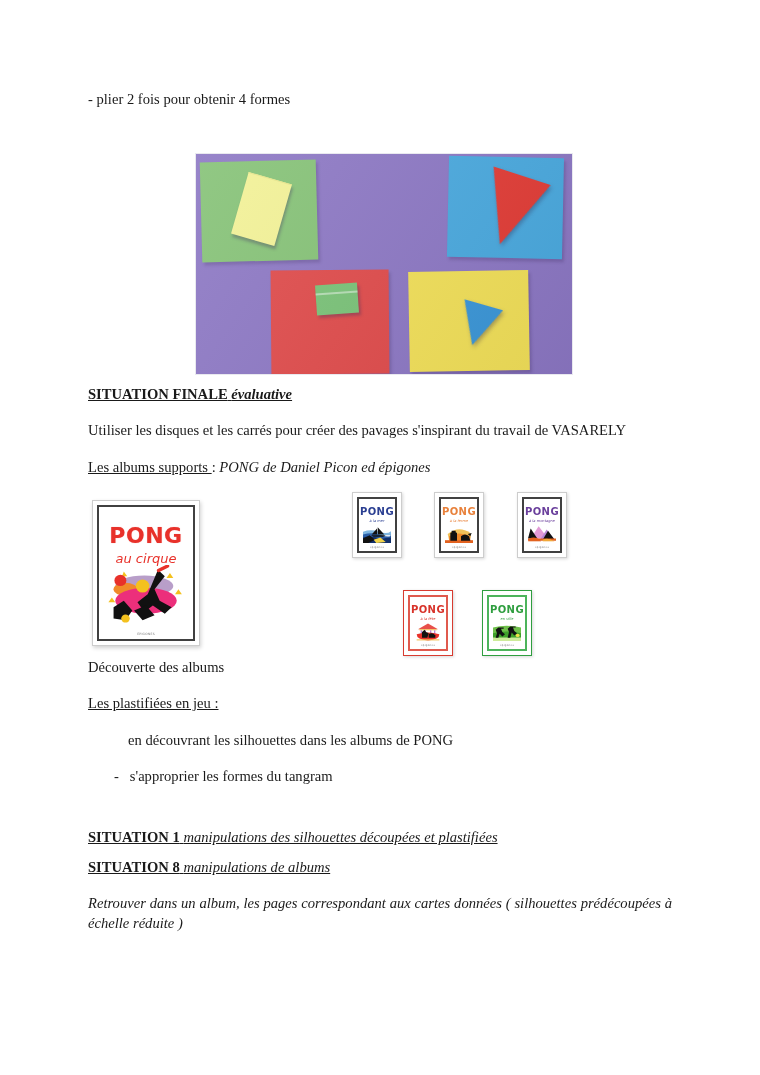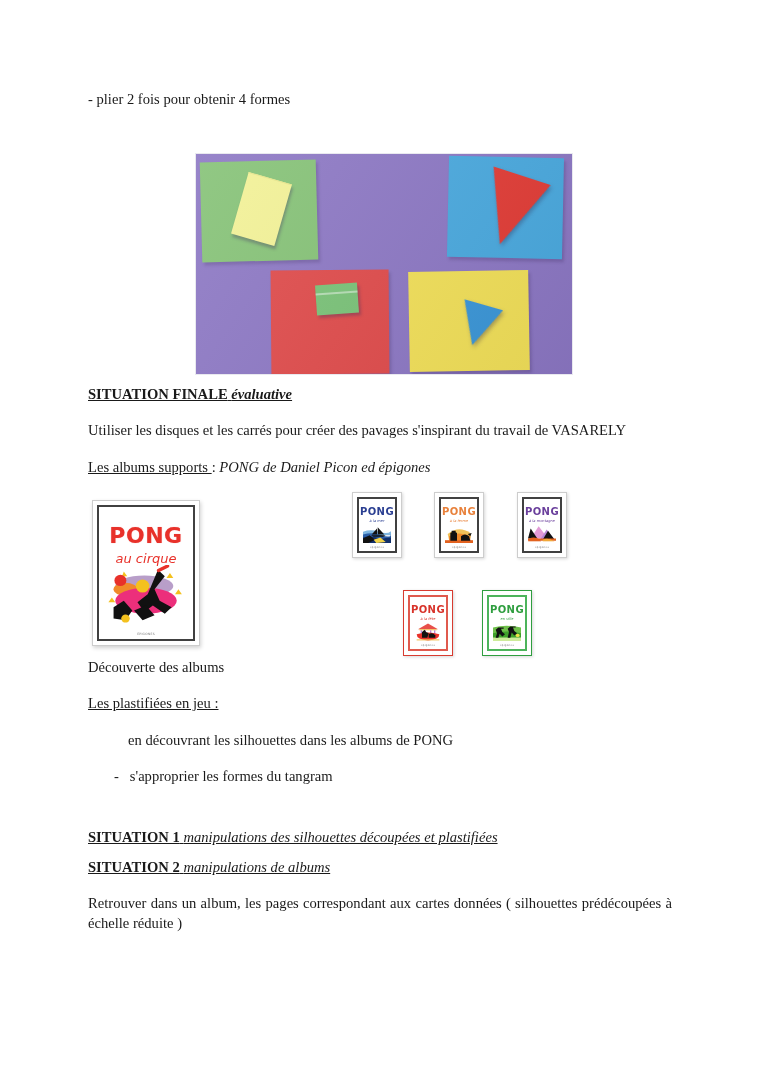--- a/index.html
+++ b/index.html
@@ -33,21 +33,21 @@
     font-size: 14.6px;
     line-height: 1.32;
   }
   .para {
     margin-bottom: 17px;
   }
   .u { text-decoration: underline; }
   .b { font-weight: bold; }
   .i { font-style: italic; }
   .bi { font-weight: bold; font-style: italic; }
-  .justified { text-align: justify; }
+  .justified { text-align: justify; font-style: italic; }
 
   
   .photo-wrap {
     position: absolute;
     left: 196px;
     top: 154px;
     width: 376px;
     height: 220px;
   }
   .photo {
@@ -396,18 +396,18 @@
   </div>
 
   <div class="content" style="top:791px;margin-top:37px;">
     <p class="para">
       <span class="b u">SITUATION 1</span><span class="u"> </span><span class="i u">manipulations des silhouettes découpées et plastifiées</span>
     </p>
   </div>
 
   <div class="content" style="top:858px;">
     <p class="para">
-      <span class="b u">SITUATION 2</span><span class="u"> </span><span class="i u">manipulations de albums </span>
+      <span class="b u">SITUATION 8</span><span class="u"> </span><span class="i u">manipulations de albums </span>
     </p>
     <p class="para justified">Retrouver dans un album, les pages correspondant aux cartes données ( silhouettes prédécoupées à échelle réduite )</p>
   </div>
 
 </div>
 
 </body></html>

